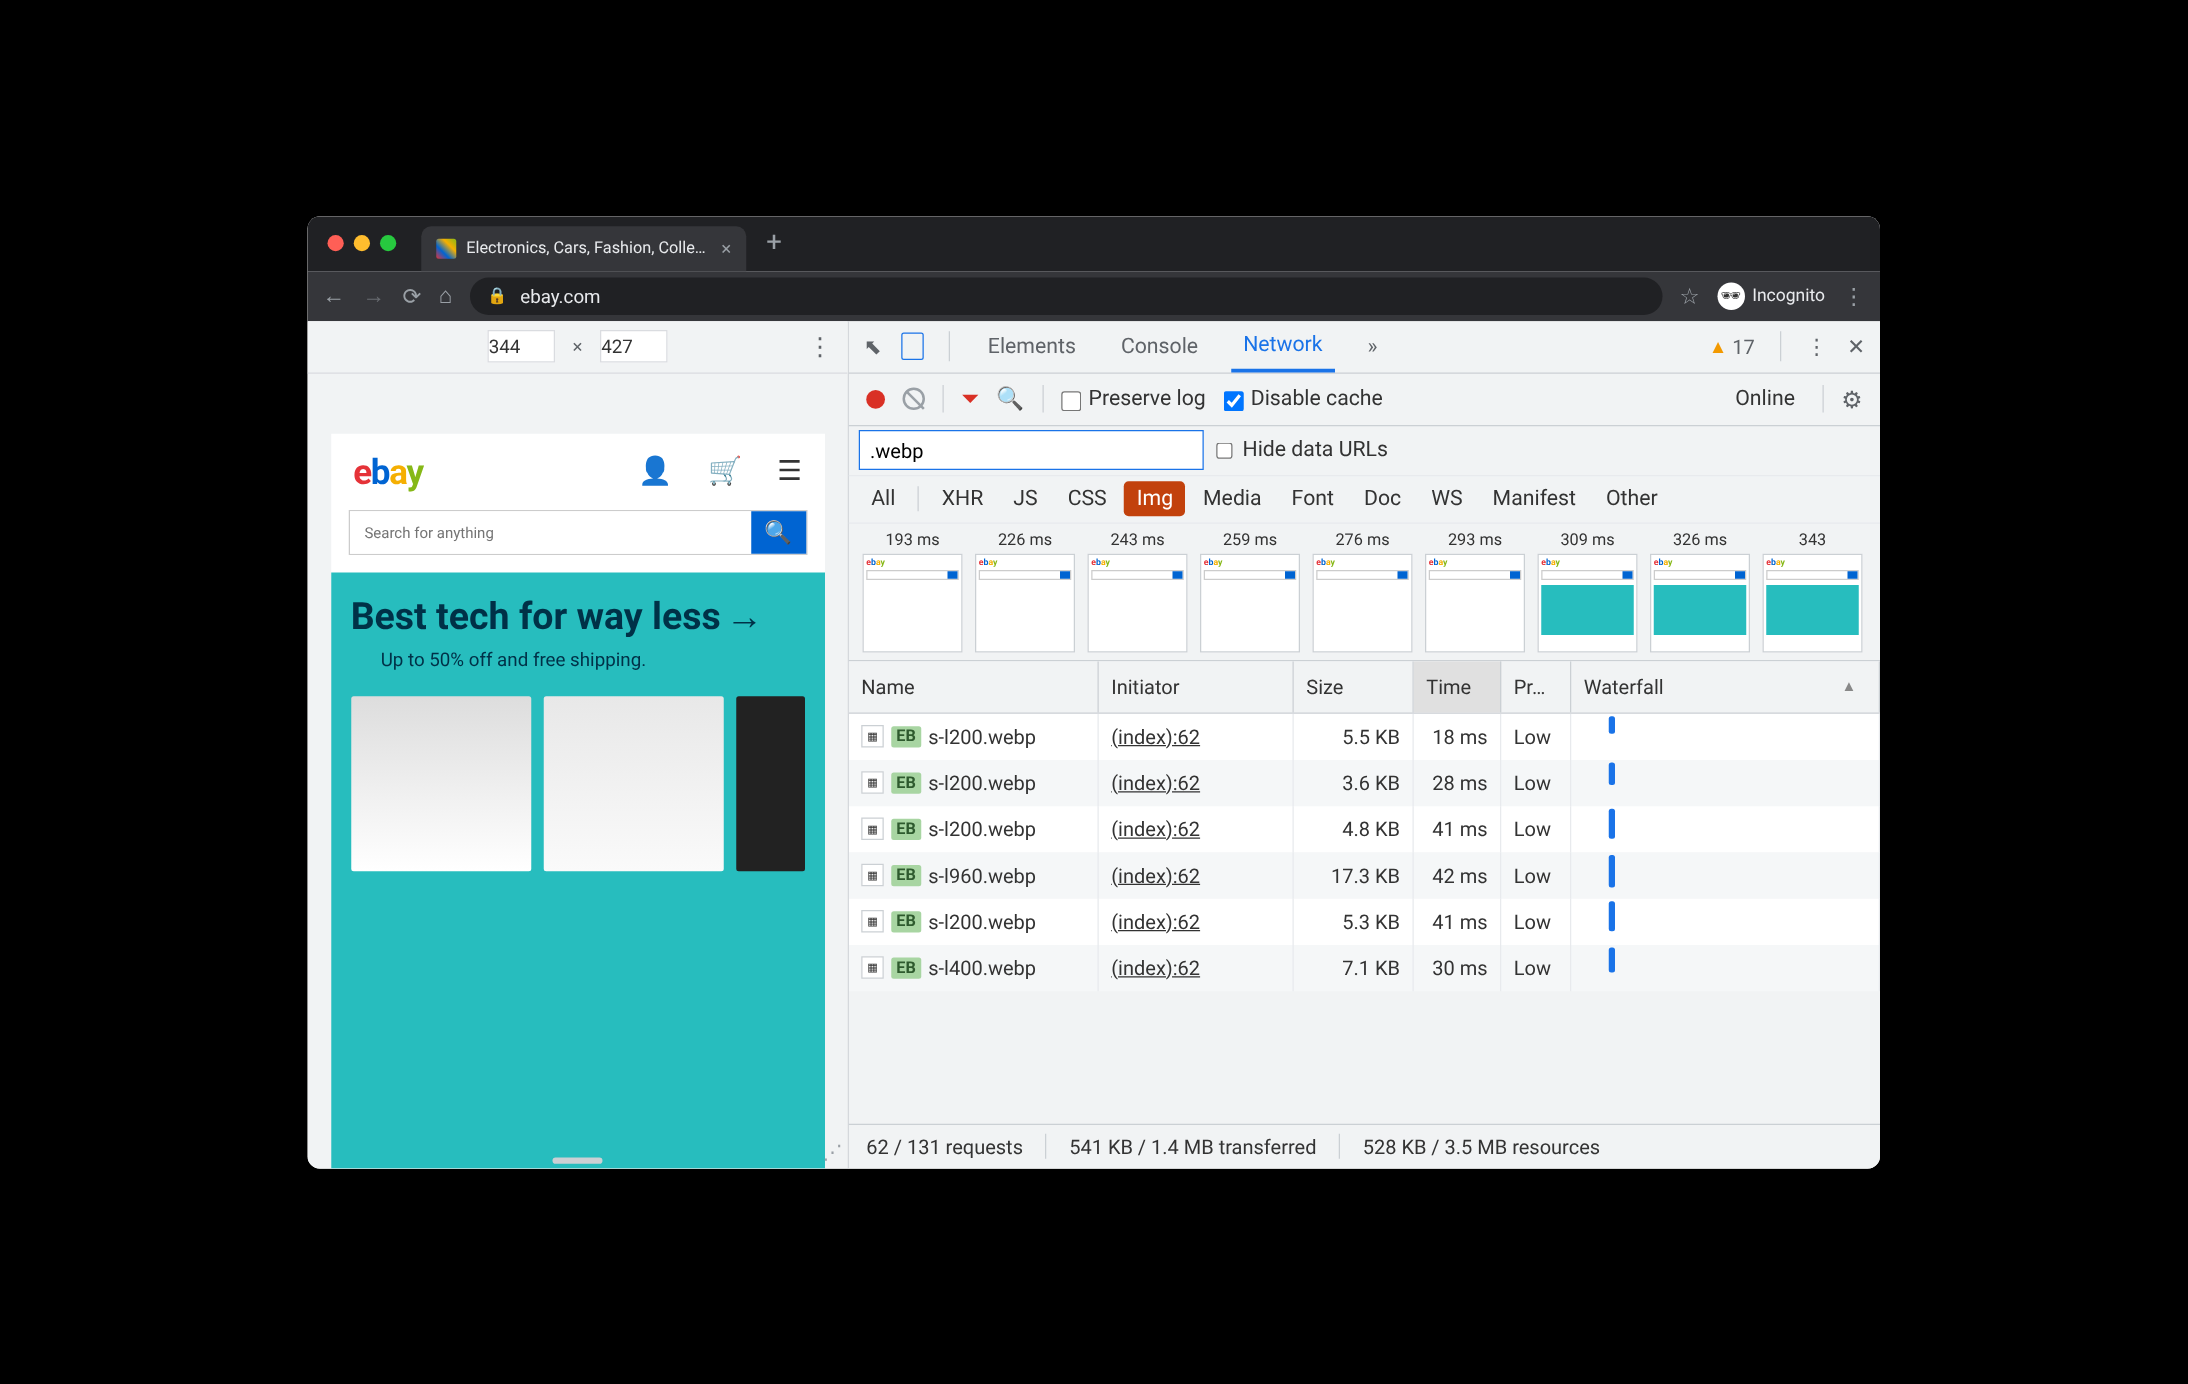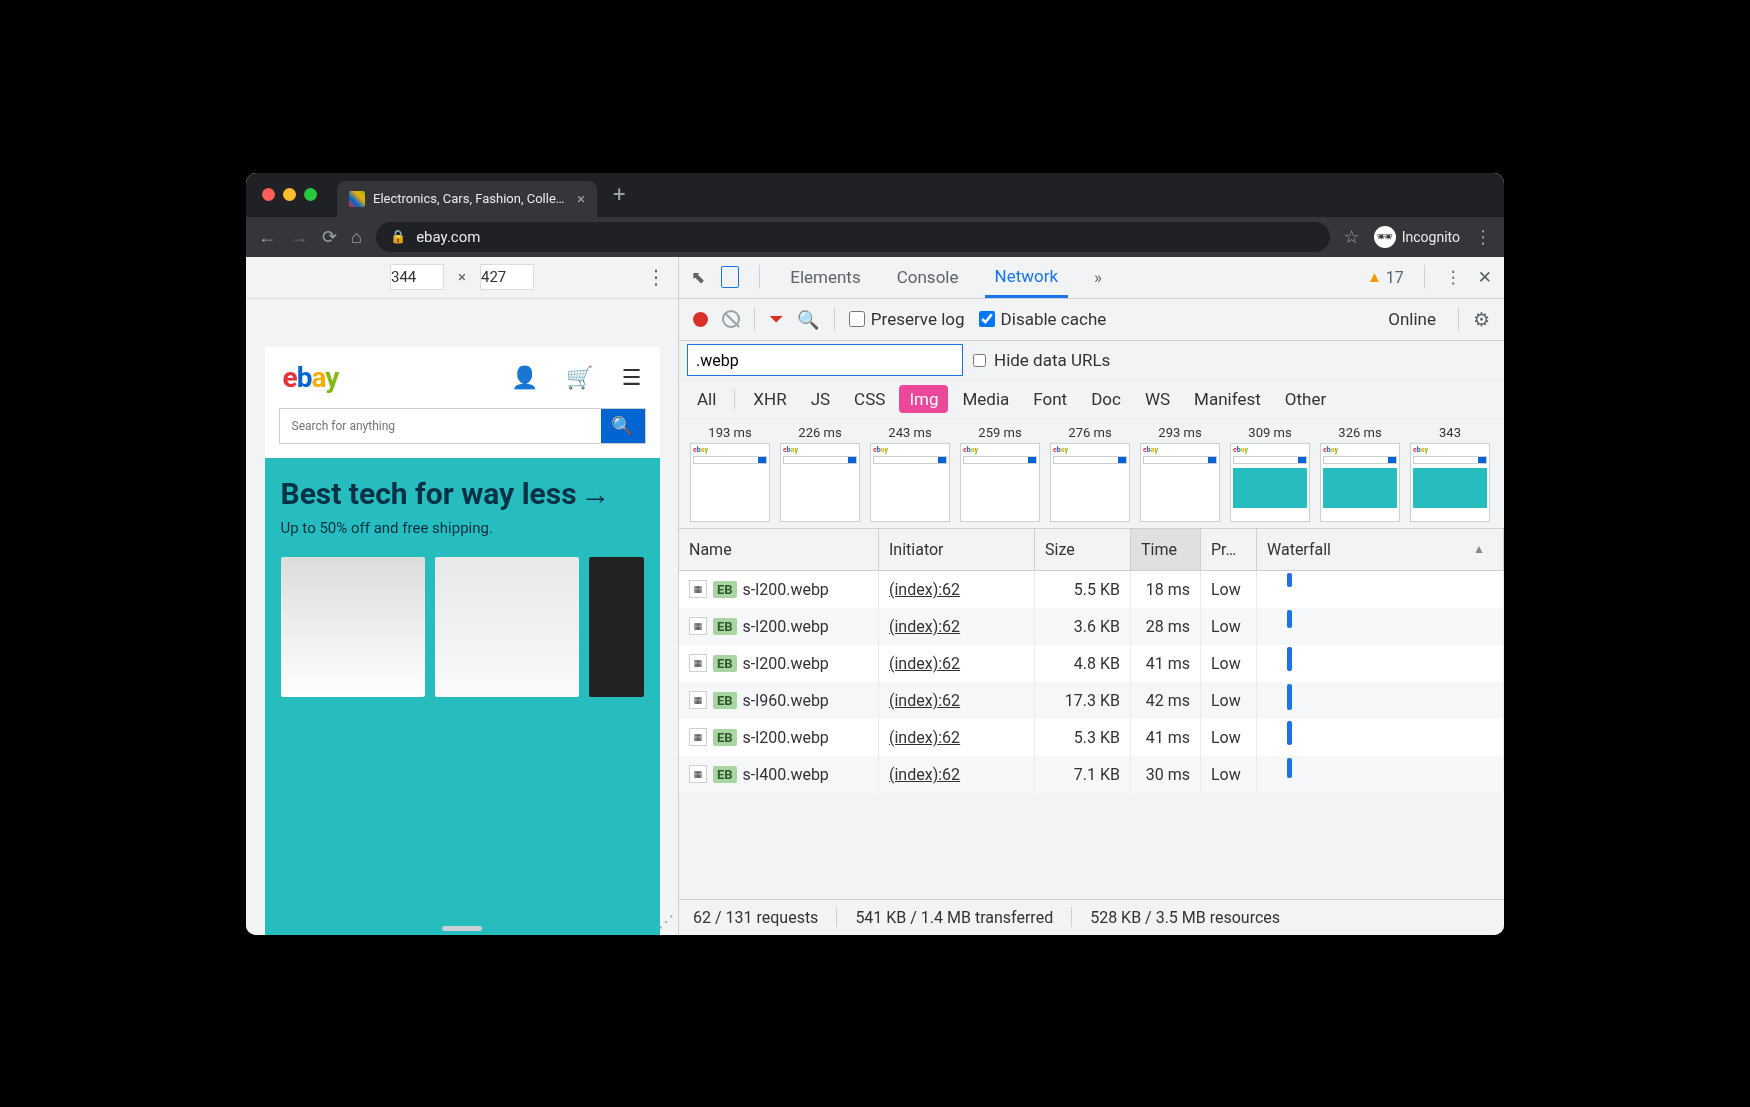--- a/index.html
+++ b/index.html
@@ -42,21 +42,21 @@
 .ebay-logo { font-weight:bold; font-size:28px; letter-spacing:-1px;}
 .ebay-logo .e1{color:#e53238;} .ebay-logo .b{color:#0064d2;} .ebay-logo .a{color:#f5af02;} .ebay-logo .y{color:#86b817;}
 .phone-icons { display:flex; gap:28px; font-size:22px; color:#333;}
 .search-row { display:flex; margin:4px 14px 14px 14px; border:1px solid #ccc;}
 .search-row input { flex:1; border:none; padding:10px 12px; font-size:12px; outline:none; color:#4c1d95;}
 .search-btn { width:44px; background:#0064d2; color:#fff; display:flex; align-items:center; justify-content:center; font-size:18px;}
 .pills { display:flex; gap:14px; padding:0 14px 16px 14px; overflow:hidden;}
 .pill { border:1px solid #333; border-radius:22px; padding:8px 22px; font-size:15px; font-weight:500; white-space:nowrap;}
 .hero { background:#27bdbe; padding:18px 16px 0 16px; flex:1;}
 .hero-title { color:#003147; font-size:30px; font-weight:bold; display:flex; align-items:center; gap:4px;}
-.hero-sub { color:#003147; font-size:15px; margin-top:8px;}
+.hero-sub { color:#003147; font-size:15px; margin-top:8px;margin-left:24px;}
 .hero-imgs { display:flex; gap:10px; margin-top:20px;}
 .hero-img { height:140px; background:#fff; border-radius:2px;}
 .hero-img.i1{width:160px; background:linear-gradient(#ddd,#fff);} 
 .hero-img.i2{width:160px; background:linear-gradient(#e8e8e8,#fafafa);} 
 .hero-img.i3{width:60px; background:#222;}
 .handle { position:absolute; bottom:4px; left:50%; transform:translateX(-50%); width:40px; height:5px; background:#cbd0d4; border-radius:3px;}
 .corner { position:absolute; bottom:4px; right:4px; color:#9aa0a6; font-size:16px;}
 
 
 .devtools { flex:1; display:flex; flex-direction:column; background:#f1f3f4; border-left:1px solid #cbd0d4;}
@@ -70,32 +70,32 @@
 .warn { display:flex; align-items:center; gap:4px; color:#5f6368; font-size:16px;}
 .warn-icon { color:#f29900; font-size:15px;}
 
 .dt-toolbar { height:42px; display:flex; align-items:center; padding:0 14px; gap:14px; border-bottom:1px solid #cbd0d4;}
 .rec { width:15px; height:15px; background:#d93025; border-radius:50%;}
 .clear { width:18px; height:18px; border:2px solid #9aa0a6; border-radius:50%; position:relative;}
 .clear::after{content:""; position:absolute; width:20px; height:2px; background:#9aa0a6; top:7px; left:-2px; transform:rotate(45deg);}
 .tbsep { width:1px; height:22px; background:#cbd0d4;}
 .filter-icon { color:#d93025; font-size:18px;}
 .search-icon { color:#5f6368; font-size:18px;}
-.chk { display:flex; align-items:center; gap:6px; font-size:17px; color:#333;}
+.chk { display:flex; align-items:flex-end; gap:6px; font-size:17px; color:#333;}
 .chk input { width:16px; height:16px;}
 .online { font-size:17px; color:#333; margin-left:auto; margin-right:8px;}
 .gear { color:#5f6368; font-size:19px;}
 
 .dt-filter { height:40px; display:flex; align-items:center; padding:0 8px; gap:10px; border-bottom:1px solid #e8eaed;}
 .filter-input { width:276px; height:32px; border:1.5px solid #1a73e8; padding:0 8px; font-size:16px; outline:none;}
 .hide-chk { display:flex; align-items:center; gap:8px; font-size:17px; color:#333;}
 
 .dt-types { height:38px; display:flex; align-items:center; padding:0 8px; gap:4px; border-bottom:1px solid #e8eaed;}
 .type { font-size:17px; color:#333; padding:4px 10px; border-radius:4px;}
-.type.active { background:#ec4899; color:#fff;}
+.type.active { background:#c2410c; color:#fff;}
 .typerule { width:1px; height:20px; background:#cbd0d4; margin:0 4px;}
 
 .filmstrip { height:110px; display:flex; padding:6px 8px; gap:4px; border-bottom:1px solid #cbd0d4; overflow:hidden;}
 .frame { width:86px; display:flex; flex-direction:column; align-items:center; gap:3px;}
 .frame-time { font-size:13px; color:#333;}
 .frame-img { width:80px; height:84px; border:1px solid #cbd0d4; background:#fff; position:relative; font-size:6px; padding:2px;}
 .frame-img .mini-logo{font-size:7px;font-weight:bold;}
 .frame-img .mini-logo .e1{color:#e53238;}.frame-img .mini-logo .b{color:#0064d2;}.frame-img .mini-logo .a{color:#f5af02;}.frame-img .mini-logo .y{color:#86b817;}
 .frame-img .mini-search{height:8px;border:0.5px solid #ccc;margin-top:2px;display:flex;}
 .frame-img .mini-search::after{content:"";width:8px;background:#0064d2;margin-left:auto;}

